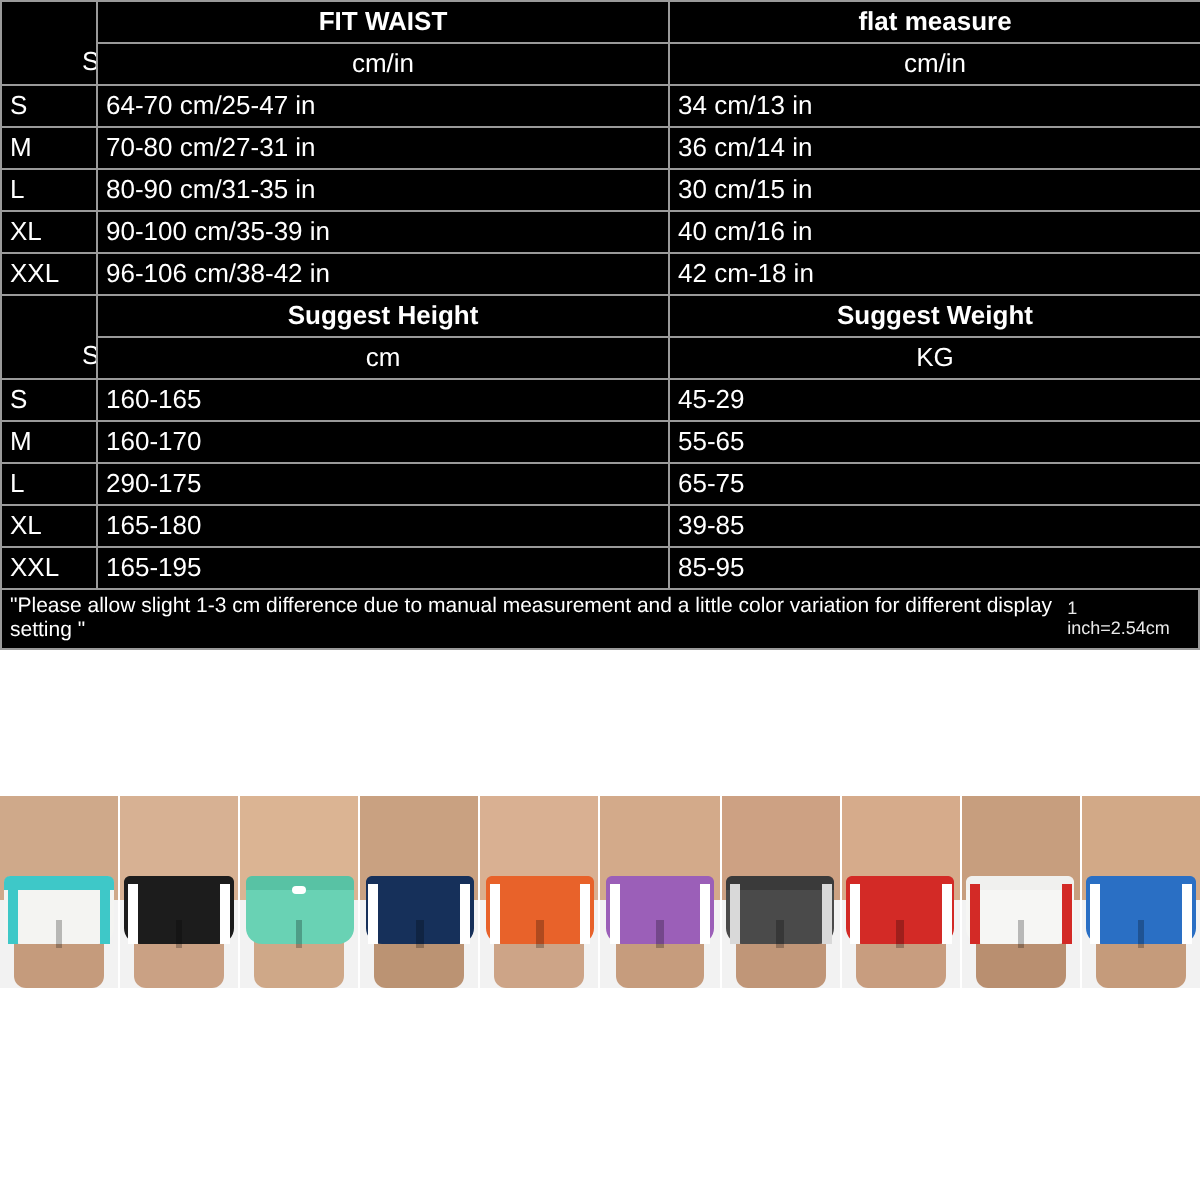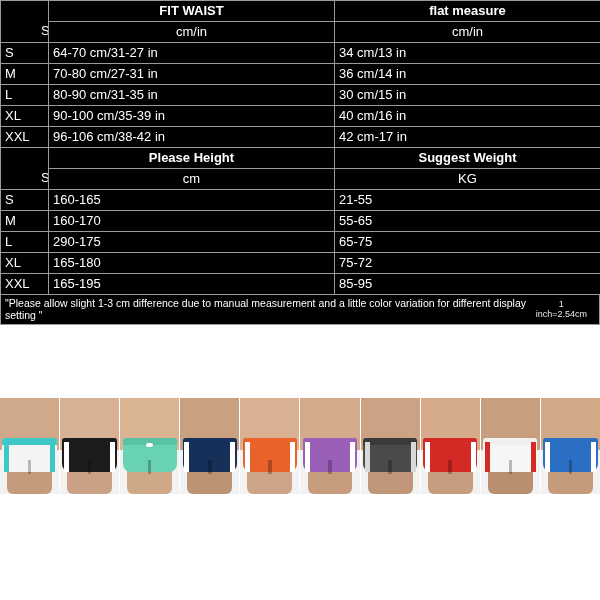--- a/index.html
+++ b/index.html
@@ -76,21 +76,21 @@
     background: #000000;
     color: #ffffff;
     display: flex;
     align-items: center;
     justify-content: space-between;
     padding: 2px 4px 3px 4px;
     border: 1px solid #9a9a9a;
     border-top: none;
   }
   .note-text { font-size: 10.5px; }
-  .note-conv { font-size: 9px; color: #e9e9e9; padding-right: 6px; text-align: center; }
+  .note-conv { font-size: 9px; color: #e9e9e9; padding-right: 6px; }
 
   
   .strip {
     position: absolute;
     left: 0;
     top: 398px;
     width: 600px;
     height: 96px;
     display: flex;
     gap: 1px;
@@ -179,73 +179,73 @@
         <td class="hdr-title">FIT WAIST</td>
         <td class="hdr-title">flat measure</td>
       </tr>
       <tr>
         <td class="hdr-unit">cm/in</td>
         <td class="hdr-unit">cm/in</td>
       </tr>
 
       <tr>
         <td class="size-cell">S</td>
-        <td class="val">64-70 cm/31-27 in</td>
+        <td class="val">64-70 cm/25-47 in</td>
         <td class="val">34 cm/13 in</td>
       </tr>
       <tr>
         <td class="size-cell">M</td>
         <td class="val">70-80 cm/27-31 in</td>
         <td class="val">36 cm/14 in</td>
       </tr>
       <tr>
         <td class="size-cell">L</td>
         <td class="val">80-90 cm/31-35 in</td>
         <td class="val">30 cm/15 in</td>
       </tr>
       <tr>
         <td class="size-cell">XL</td>
         <td class="val">90-100 cm/35-39 in</td>
         <td class="val">40 cm/16 in</td>
       </tr>
       <tr>
         <td class="size-cell">XXL</td>
         <td class="val">96-106 cm/38-42 in</td>
-        <td class="val">42 cm-17 in</td>
+        <td class="val">42 cm-18 in</td>
       </tr>
 
       <tr>
         <td class="size-cell vert" rowspan="2">Size</td>
-        <td class="red">Please Height</td>
+        <td class="red">Suggest Height</td>
         <td class="red">Suggest Weight</td>
       </tr>
       <tr>
         <td class="hdr-unit">cm</td>
         <td class="hdr-unit">KG</td>
       </tr>
 
       <tr>
         <td class="size-cell">S</td>
         <td class="val">160-165</td>
-        <td class="val">21-55</td>
+        <td class="val">45-29</td>
       </tr>
       <tr>
         <td class="size-cell">M</td>
         <td class="val">160-170</td>
         <td class="val">55-65</td>
       </tr>
       <tr>
         <td class="size-cell">L</td>
         <td class="val">290-175</td>
         <td class="val">65-75</td>
       </tr>
       <tr>
         <td class="size-cell">XL</td>
         <td class="val">165-180</td>
-        <td class="val">75-72</td>
+        <td class="val">39-85</td>
       </tr>
       <tr>
         <td class="size-cell">XXL</td>
         <td class="val">165-195</td>
         <td class="val">85-95</td>
       </tr>
     </tbody>
   </table>
 
   <div class="note-row">

